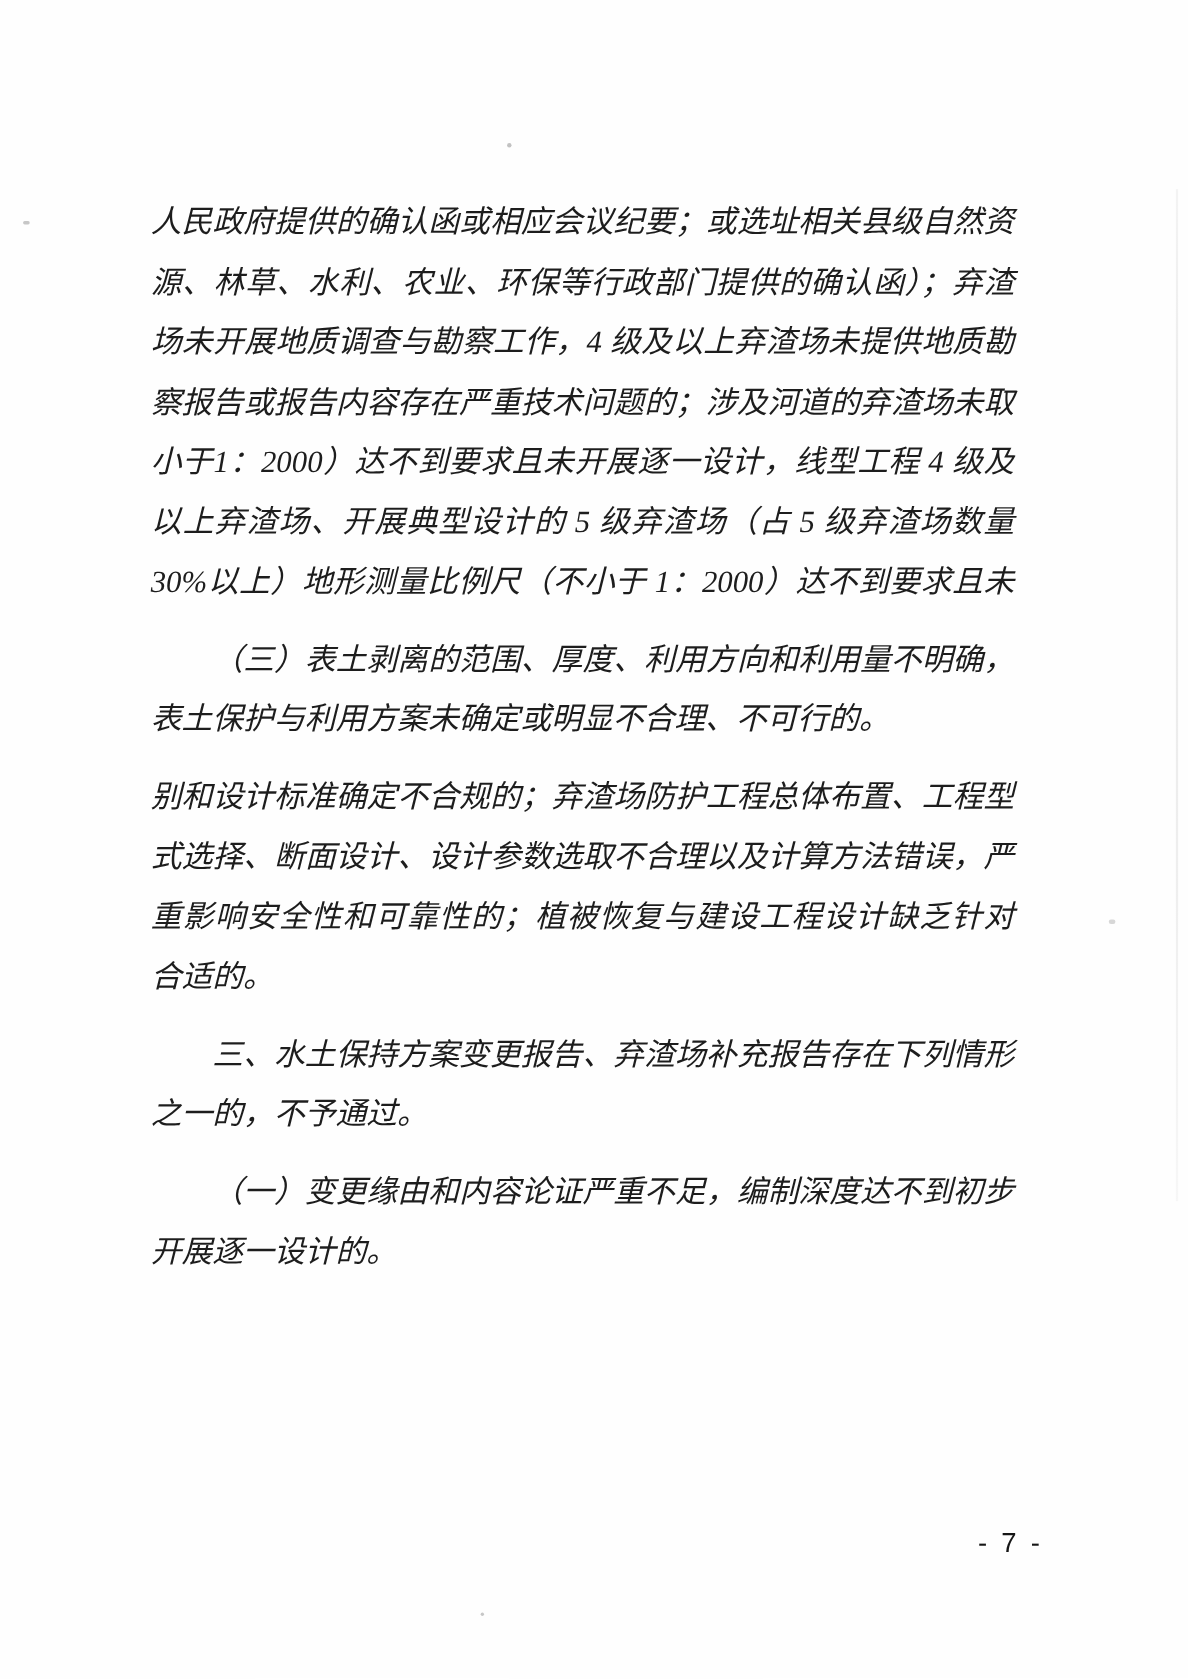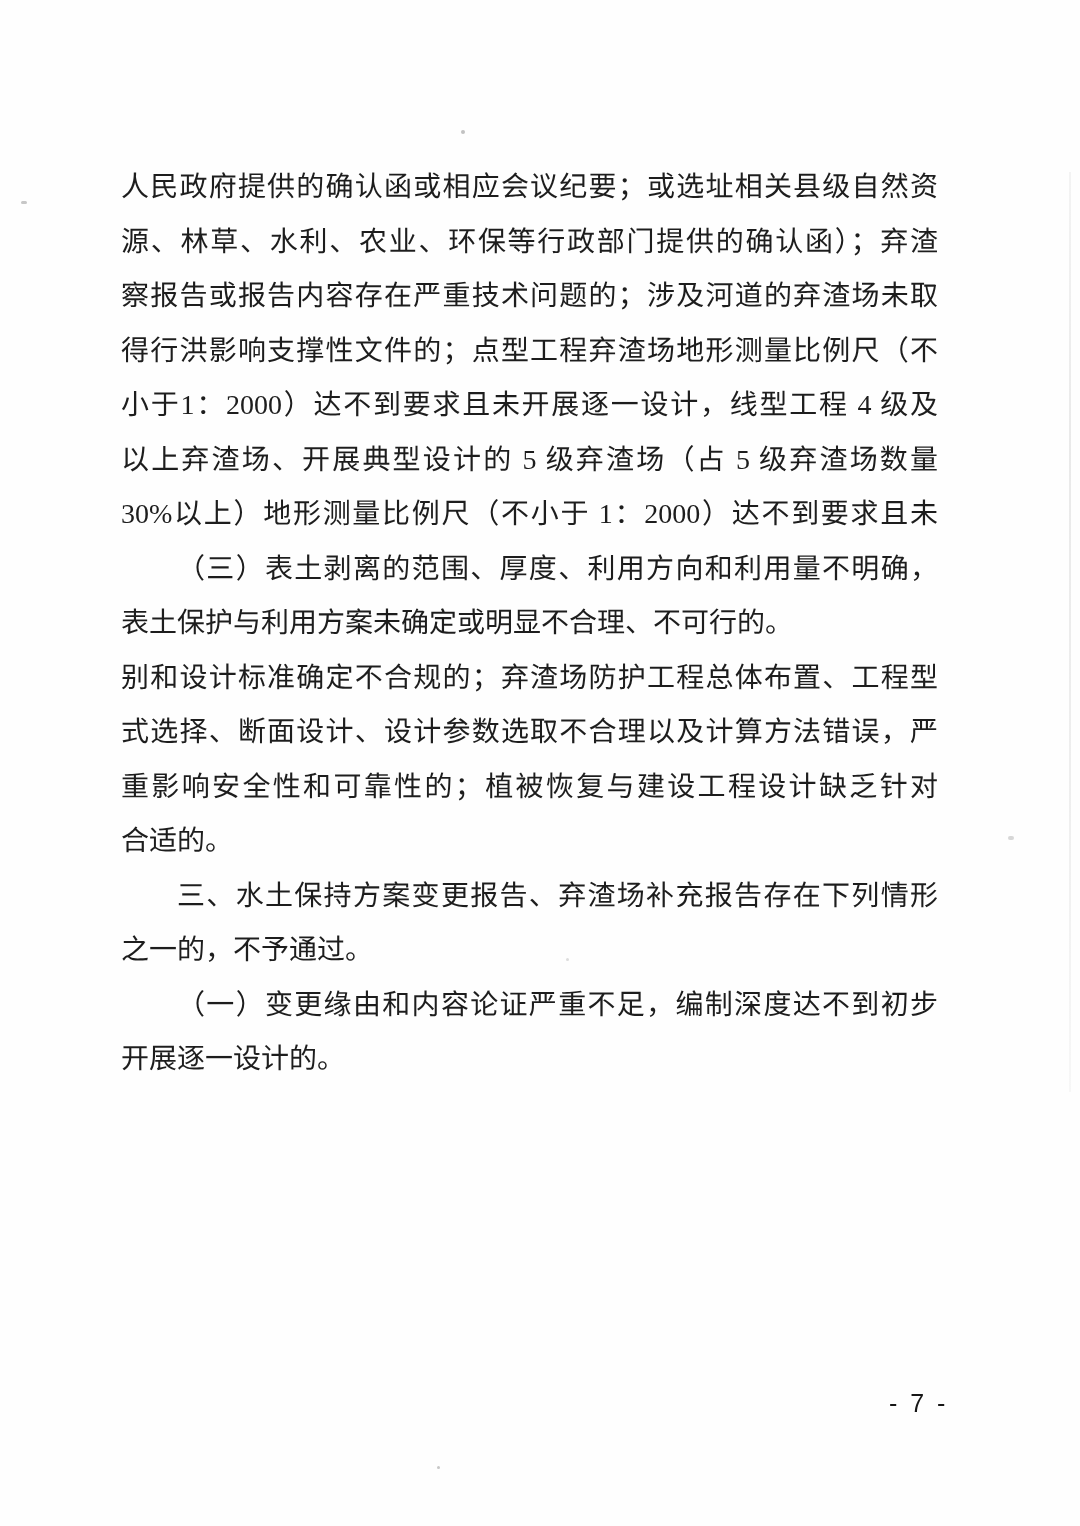--- a/index.html
+++ b/index.html
@@ -18,21 +18,21 @@
   }
   .text-column {
     position: absolute;
     left: 121px;
     top: 160px;
     width: 817px;
     font-size: 28px;
     line-height: 54.5px;
     letter-spacing: 0;
   }
-  .para { margin: 0; padding: 0; }
+  .para { margin: 16px; padding: 0; font-style: italic; }
   .line {
     text-align: justify;
     text-align-last: justify;
     min-height: 54.5px;
     white-space: normal;
   }
   .line.short {
     text-align-last: left;
   }
   .line.ind {
@@ -71,22 +71,22 @@
 </head>
 <body>
 
 <div class="page">
 
   <div class="text-column">
 
     <div class="para">
       <div class="line">人民政府提供的确认函或相应会议纪要；或选址相关县级自然资</div>
       <div class="line">源、林草、水利、农业、环保等行政部门提供的确认函）；弃渣</div>
+      <div class="line">场未开展地质调查与勘察工作，4 级及以上弃渣场未提供地质勘</div>
       <div class="line">察报告或报告内容存在严重技术问题的；涉及河道的弃渣场未取</div>
-      <div class="line">得行洪影响支撑性文件的；点型工程弃渣场地形测量比例尺（不</div>
       <div class="line">小于1：2000）达不到要求且未开展逐一设计，线型工程 4 级及</div>
       <div class="line">以上弃渣场、开展典型设计的 5 级弃渣场（占 5 级弃渣场数量</div>
       <div class="line">30%以上）地形测量比例尺（不小于 1：2000）达不到要求且未</div>
     </div>
 
     <div class="para">
       <div class="line ind">（三）表土剥离的范围、厚度、利用方向和利用量不明确，</div>
       <div class="line short">表土保护与利用方案未确定或明显不合理、不可行的。</div>
     </div>
 

